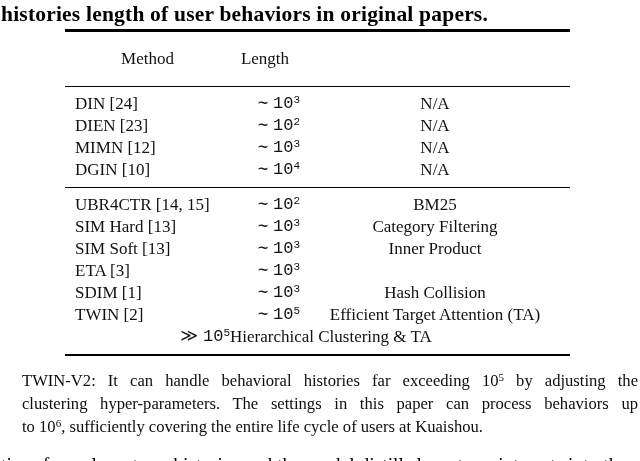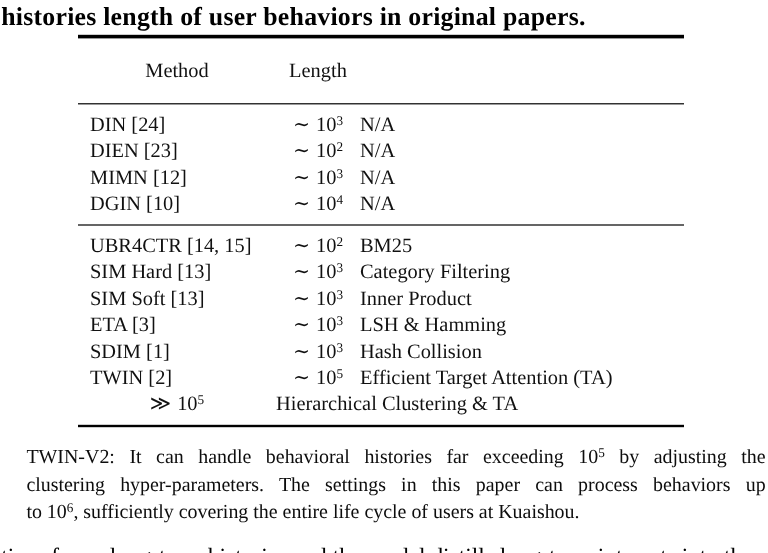--- a/index.html
+++ b/index.html
@@ -41,22 +41,22 @@
   .th { text-align: center; }
   .tgroup-1 { padding: 6px 0; border-bottom: 1.5px solid #000; }
   .tgroup-2 { padding: 6px 0; border-bottom: 2.5px solid #000; }
   .tr {
     display: grid;
     grid-template-columns: 165px 70px 270px;
     height: 22px;
     line-height: 22px;
   }
   .td.method { padding-left: 10px; text-align: left; white-space: nowrap; }
-  .td.length { text-align: center; white-space: nowrap; }
-  .td.gsu { text-align: left; white-space: nowrap; }
+  .td.length { text-align: right; white-space: nowrap; font-family: Liberation Mono, monospace; }
+  .td.gsu { text-align: center; white-space: nowrap; }
   .sym { margin-right: 5px; }
   sup.exp, sup.cap-sup {
     font-size: 11px;
     line-height: 0;
     vertical-align: baseline;
     position: relative;
     top: -0.45em;
   }
   .caption {
     position: absolute;
@@ -138,21 +138,20 @@
 
     <div class="tr">
       <div class="td method">SIM Soft [13]</div>
       <div class="td length"><span class="sym">∼</span><span class="base">10</span><sup class="exp">3</sup></div>
       <div class="td gsu">Inner Product</div>
     </div>
 
     <div class="tr">
       <div class="td method">ETA [3]</div>
       <div class="td length"><span class="sym">∼</span><span class="base">10</span><sup class="exp">3</sup></div>
-      <div class="td gsu">LSH &amp; Hamming</div>
     </div>
 
     <div class="tr">
       <div class="td method">SDIM [1]</div>
       <div class="td length"><span class="sym">∼</span><span class="base">10</span><sup class="exp">3</sup></div>
       <div class="td gsu">Hash Collision</div>
     </div>
 
     <div class="tr">
       <div class="td method">TWIN [2]</div>

